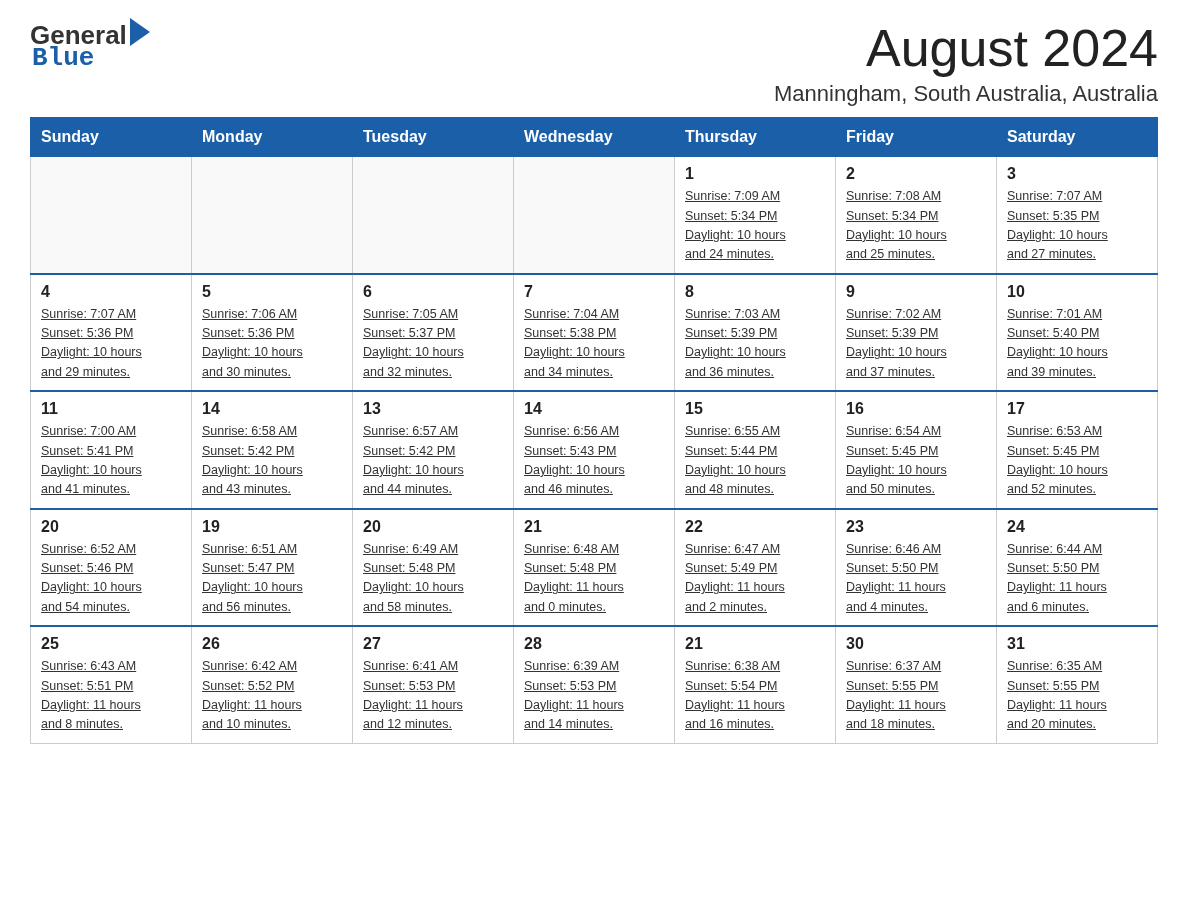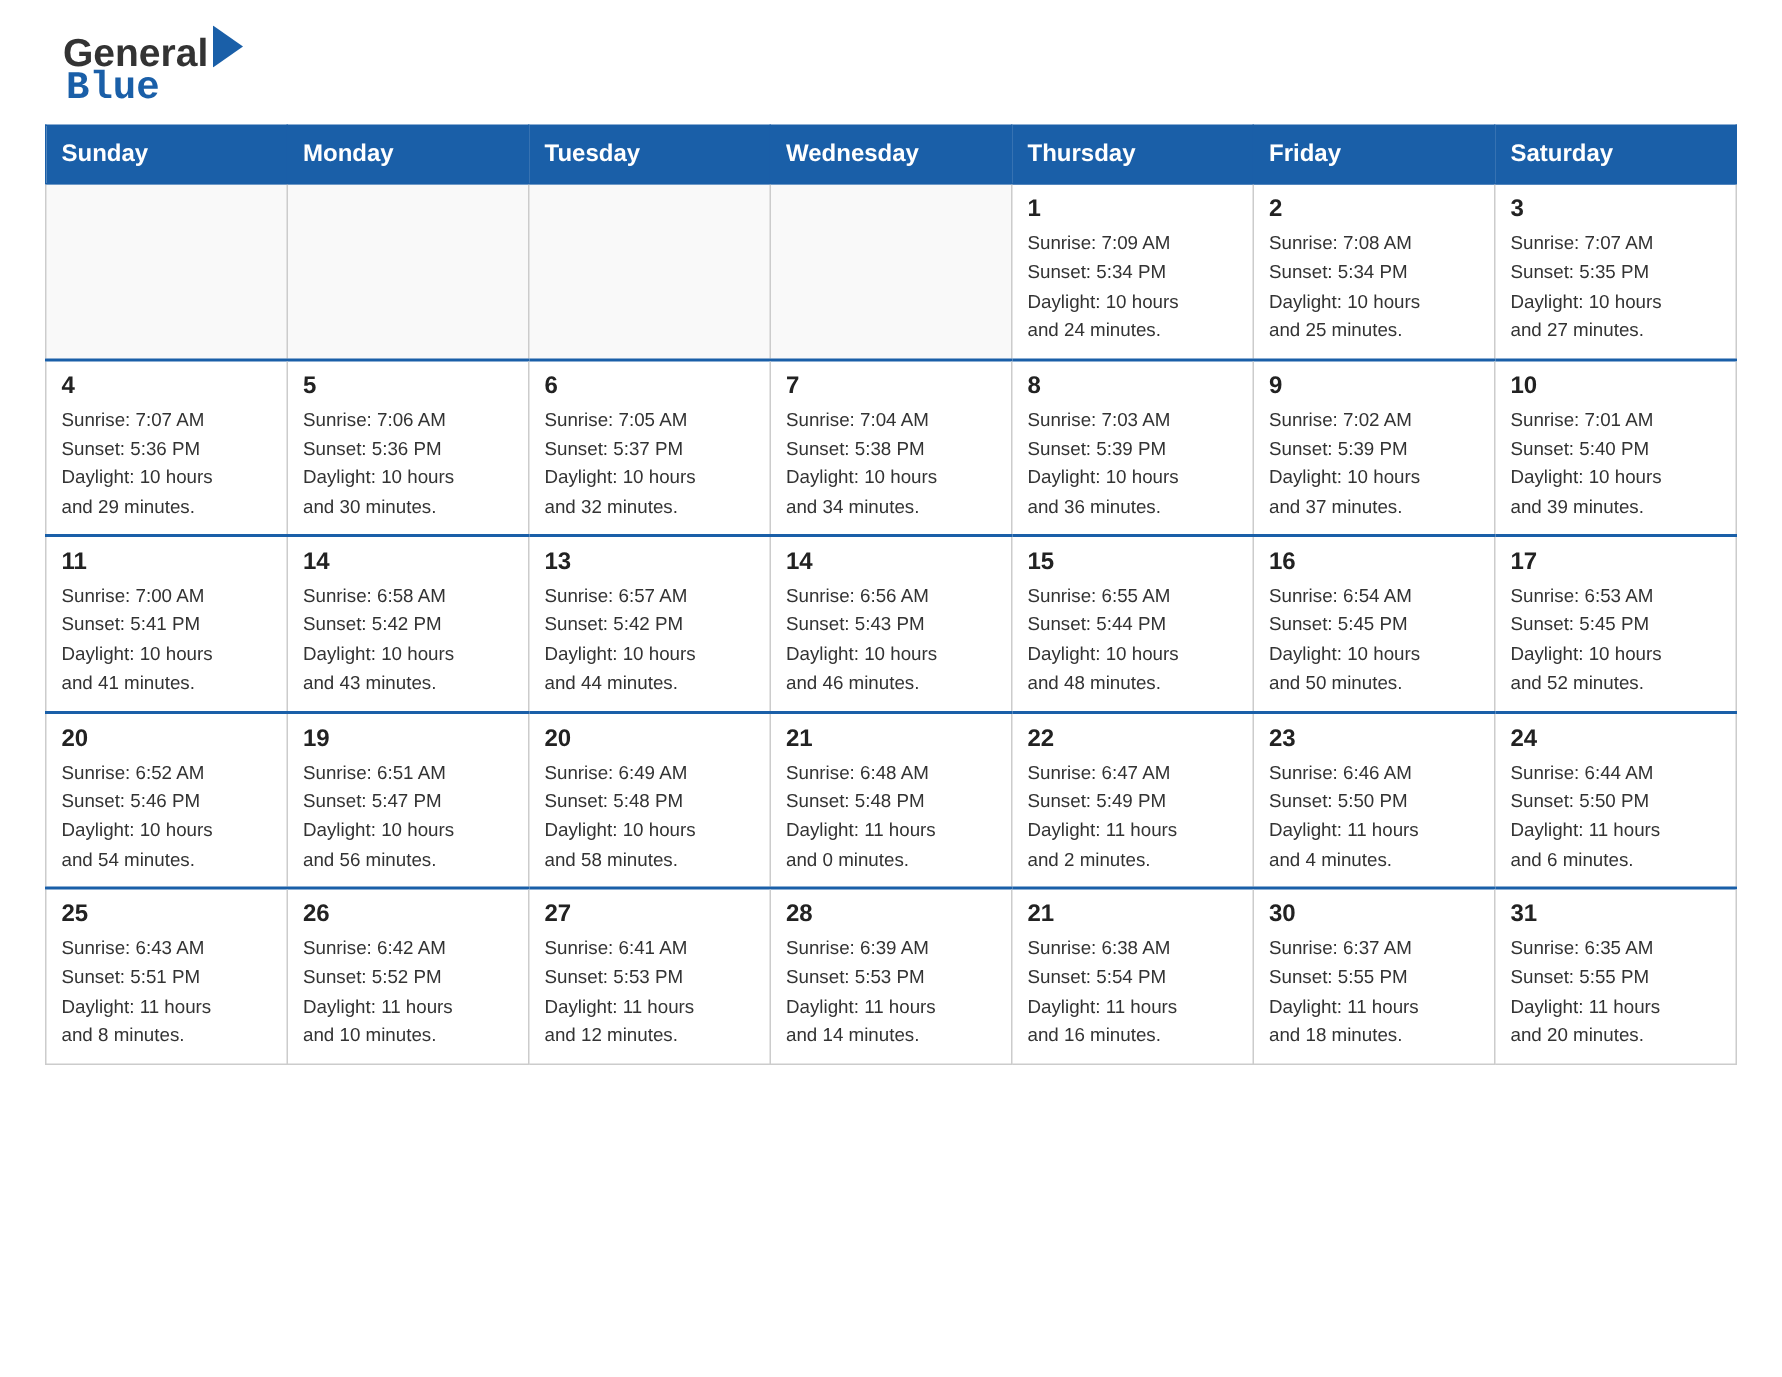--- a/index.html
+++ b/index.html
@@ -8,21 +8,20 @@
       background: #fff;
       width: 1188px;
       min-height: 918px;
       padding: 20px 30px;
     }
     .header-area {
       display: flex;
       justify-content: space-between;
       align-items: flex-start;
       margin-bottom: 10px;
-      margin-left: 12px;
     }
     .logo {
       display: flex;
       align-items: center;
       gap: 0;
     }
     .logo-text-general {
       font-size: 26px;
       font-weight: bold;
       color: #333;
@@ -76,20 +75,21 @@
       font-size: 16px;
       font-weight: bold;
       color: #222;
       display: block;
       margin-bottom: 4px;
     }
     .day-info {
       font-size: 12.5px;
       color: #333;
       line-height: 1.55;
+      text-decoration: underline;
     }
     .row-sep td {
       border-top: 2px solid #1a5fa8;
     }
   </style>
 </head>
 <body>
 
 <div class="header-area">
   <div class="logo">
@@ -98,20 +98,24 @@
         <span class="logo-text-general">General</span>
         <div style="display:inline-block; margin-left:3px; margin-top:-4px;">
           <svg width="20" height="28" viewBox="0 0 20 28">
             <polygon points="0,0 20,14 0,28" fill="#1a5fa8"></polygon>
           </svg>
         </div>
       </div>
       <span class="logo-text-blue" style="margin-top:-8px; margin-left:2px;font-family:Liberation Mono, monospace;">Blue</span>
     </div>
   </div>
+  <div class="title-area">
+    <div class="month-title">August 2024</div>
+    <div class="location-subtitle">Manningham, South Australia, Australia</div>
+  </div>
 </div>
 
 <table class="calendar-table">
   <thead>
     <tr>
     <th>Sunday</th>
         <th>Monday</th>
         <th>Tuesday</th>
         <th>Wednesday</th>
         <th>Thursday</th>

